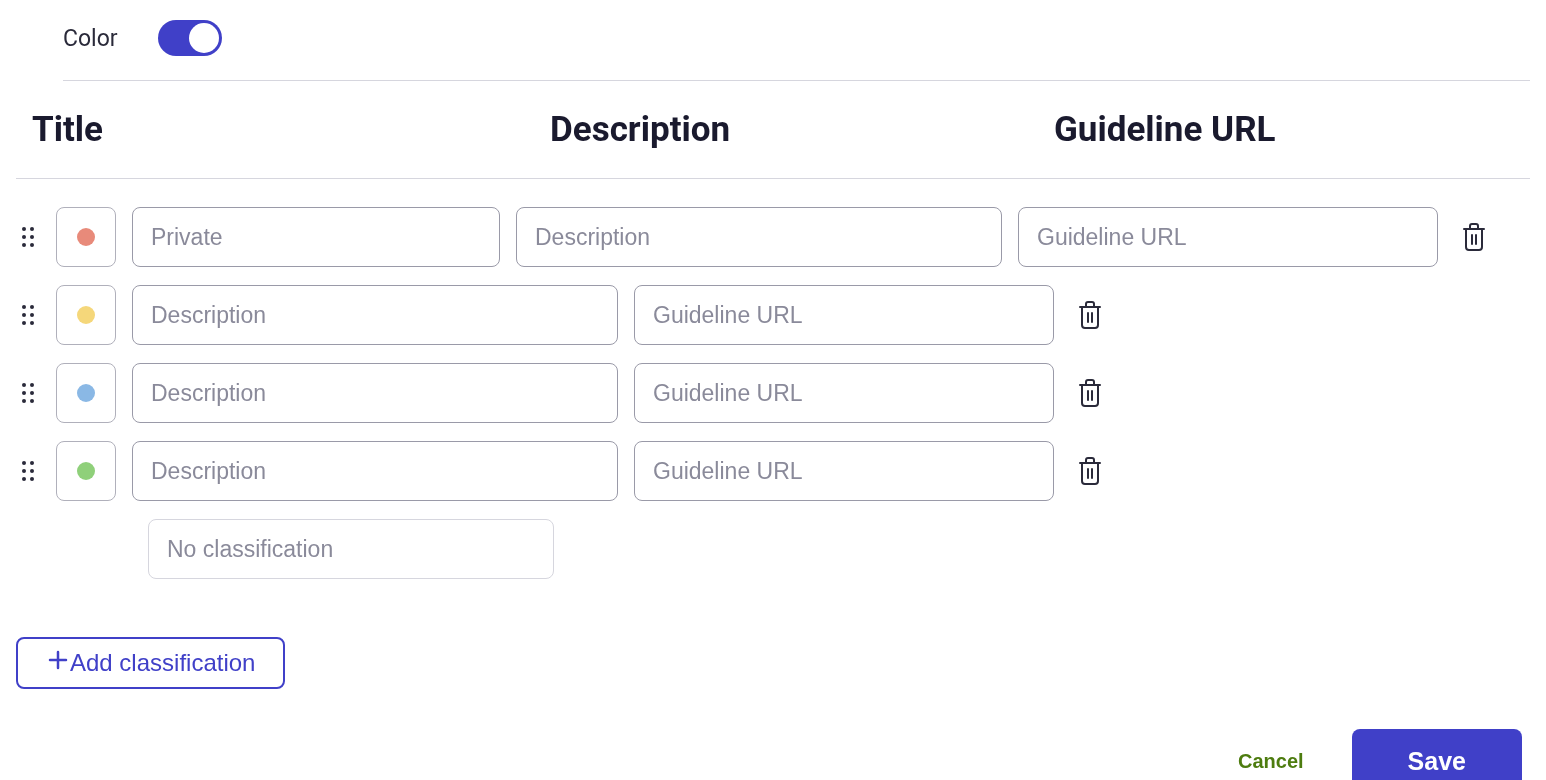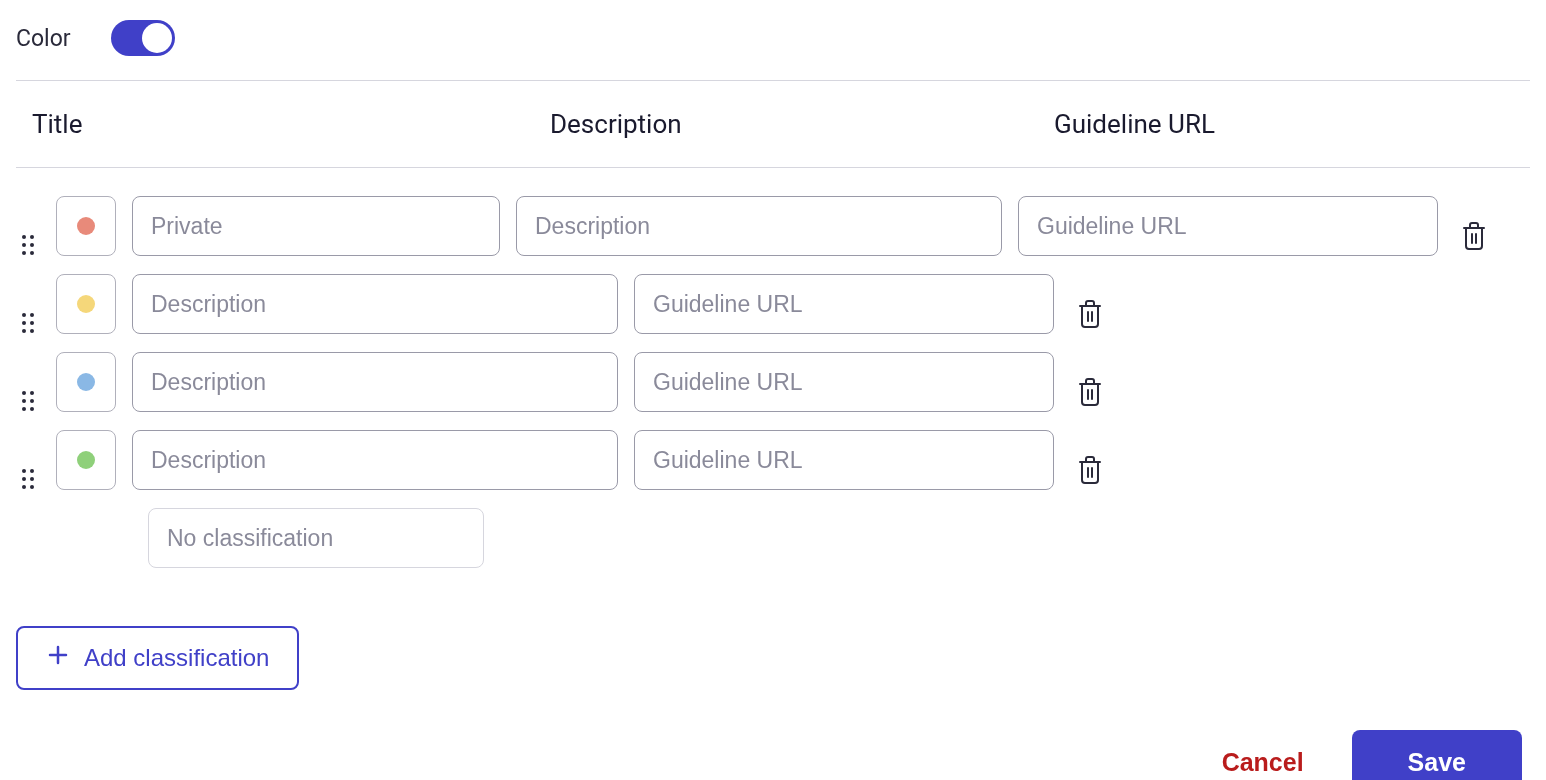--- a/index.html
+++ b/index.html
@@ -9,20 +9,21 @@
       padding: 20px 16px;
       color: #1a1a2e;
       width: 1546px;
     }
     .color-row {
       display: flex;
       align-items: center;
       gap: 40px;
       padding-bottom: 24px;
       border-bottom: 1px solid #d6d6de;
+      margin-left: 47px;
     }
     .color-label {
       font-size: 23px;
       color: #2a2a3a;
     }
     .toggle {
       position: relative;
       width: 64px;
       height: 36px;
       background: #4040c8;
@@ -36,31 +37,31 @@
       width: 30px;
       height: 30px;
       background: #ffffff;
       border-radius: 50%;
     }
     .headers {
       display: flex;
       align-items: center;
       padding: 28px 0 28px 16px;
       border-bottom: 1px solid #d6d6de;
-      font-size: 26px;
-      font-weight: 400;
+      font-size: 35px;
+      font-weight: 700;
       color: #1a1a2e;
     }
     .h-title { width: 518px; }
     .h-desc { width: 504px; }
     .h-url { flex: 1; }
     .rows { padding-top: 28px; }
     .row {
       display: flex;
-      align-items: flex-end;
+      align-items: center;
       gap: 16px;
       margin-bottom: 18px;
     }
     .drag-handle {
       width: 24px;
       display: flex;
       justify-content: center;
       align-items: center;
       cursor: grab;
     }
@@ -109,58 +110,57 @@
     .noclass-row {
       display: flex;
       align-items: center;
       gap: 16px;
       margin-top: 18px;
       margin-bottom: 18px;
     }
     .noclass-spacer { width: 116px; }
     .noclass-input {
       height: 60px;
-      width: 336px;
+      width: 406px;
       border: 1px solid #d6d6de;
       border-radius: 8px;
       font-size: 23px;
       padding: 0 18px;
       color: #1a1a2e;
       background: #fff;
       outline: none;
     }
     .noclass-input::placeholder { color: #8a8a9a; }
     .add-btn {
       margin-top: 40px;
-      height: 64px;
+      height: 52px;
       padding: 0 28px;
       display: inline-flex;
       align-items: center;
-      gap: 14px;
       border: 2px solid #4040c8;
       border-radius: 8px;
       background: #fff;
       color: #4040c8;
       font-size: 24px;
       font-weight: 500;
       cursor: pointer;
     }
     .footer {
       display: flex;
       justify-content: flex-end;
       align-items: center;
       gap: 48px;
       margin-top: 40px;
       padding-right: 8px;
     }
     .cancel-btn {
       background: none;
       border: none;
-      color: #b91c1c;
-      font-size: 25px;
+      color: #4d7c0f;
+      font-size: 20px;
       font-weight: 700;
       cursor: pointer;
       text-align: center;
     }
     .save-btn {
       background: #4040c8;
       border: none;
       color: #ffffff;
       font-size: 25px;
       font-weight: 700;

